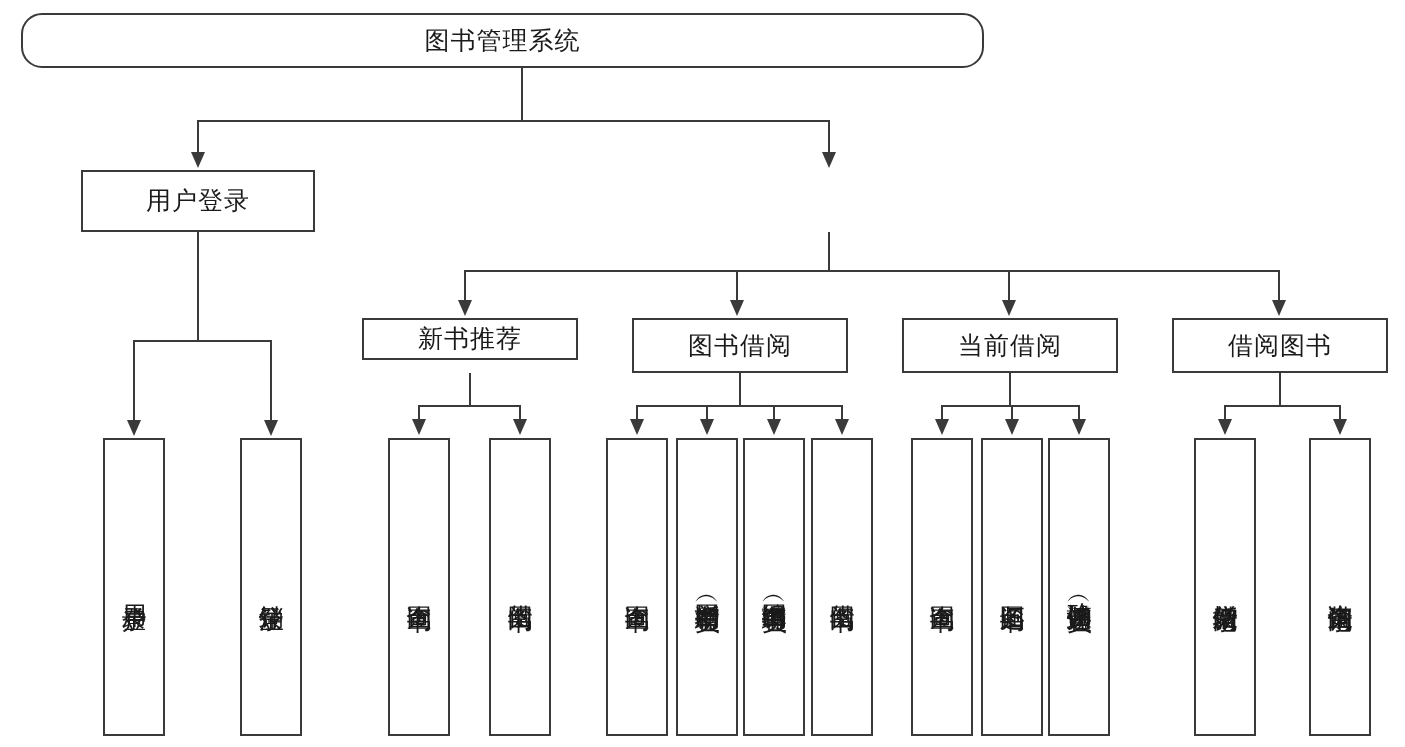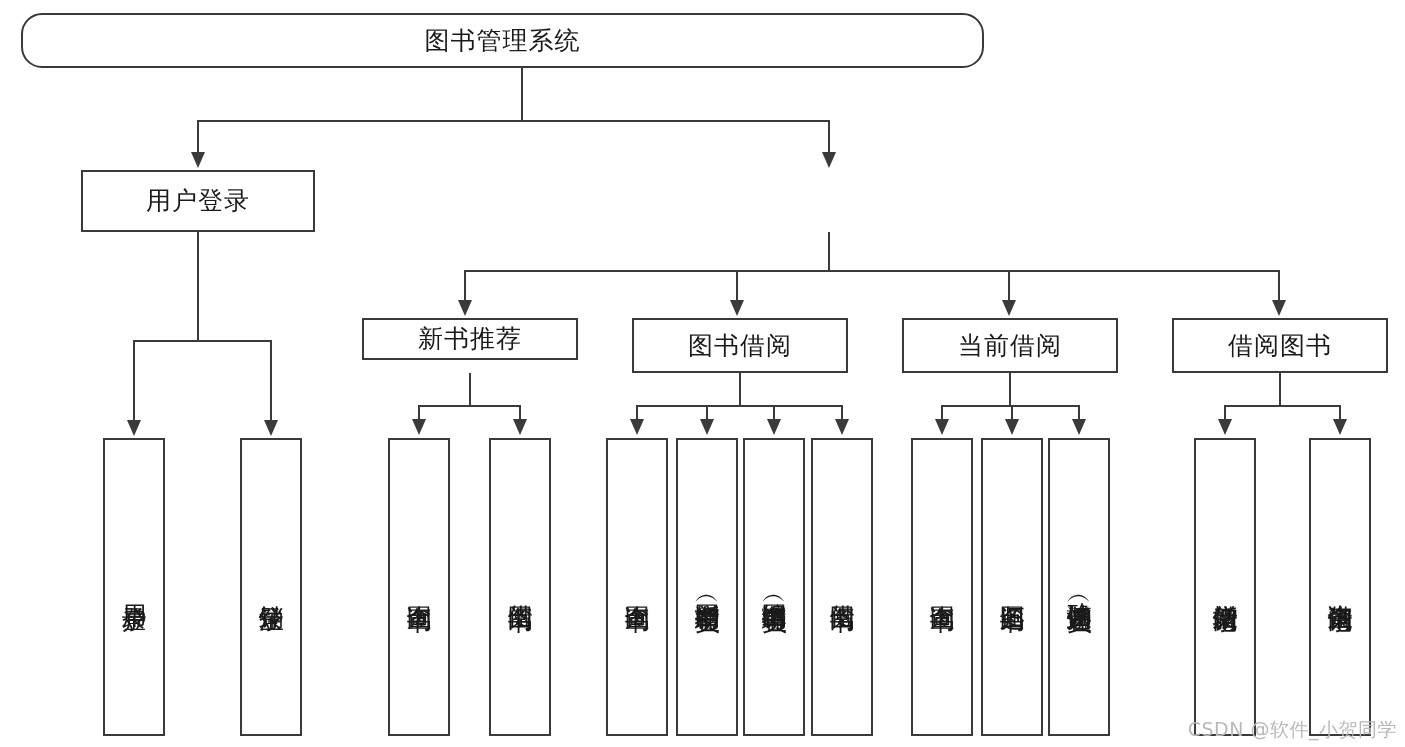--- a/index.html
+++ b/index.html
@@ -204,15 +204,14 @@
     <span class="vtext">确认归还（管理员）</span>
   </div>
 
   <div class="node v" style="left:1194px; top:438px; width:62px; height:298px;">
     <span class="vtext">新增借阅记录</span>
   </div>
   <div class="node v" style="left:1309px; top:438px; width:62px; height:298px;">
     <span class="vtext">查询借阅记录</span>
   </div>
 
-  <div id="watermark">CSDN @软件_小贺同学</div>
 
 </div>
 
 </body></html>

